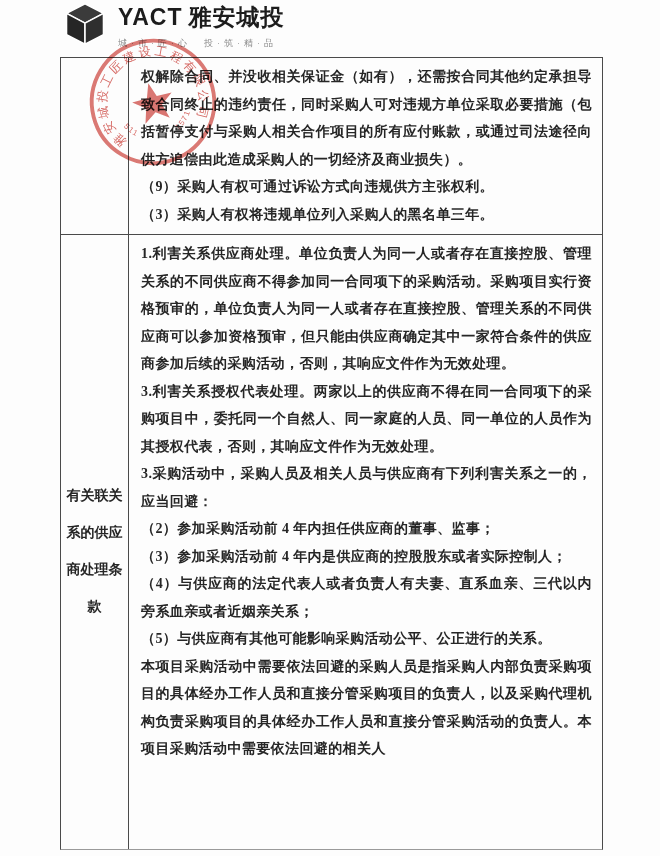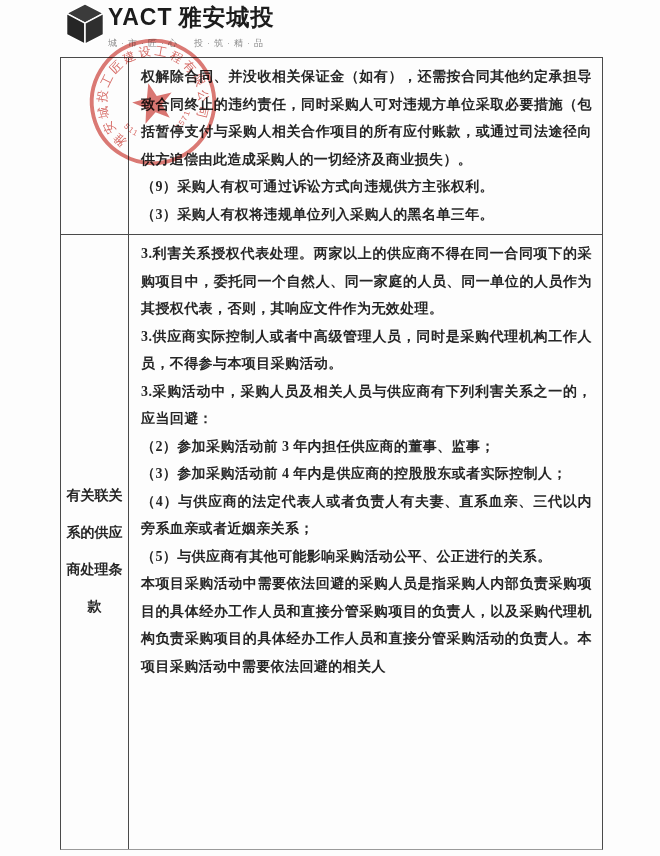--- a/index.html
+++ b/index.html
@@ -6,21 +6,21 @@
   body {
     width:660px; height:856px; overflow:hidden;
     background:#ffffff;
     font-family:"Liberation Serif", serif;
     color:#262626;
     position:relative;
   }
   .page { position:relative; width:660px; height:856px; background:#fdfdfd; }
 
   
-  .header { position:absolute; top:2px; left:62px; display:flex; align-items:flex-start; }
+  .header { position:absolute; top:2px; left:62px; display:flex; align-items:flex-start; gap:10px; }
   .cube-wrap { width:46px; height:44px; }
   .brand-block { padding-top:3px; }
   .brand-line { font-family:"Liberation Sans", sans-serif; font-weight:700; font-size:23px; letter-spacing:1px; color:#1c1c1c; line-height:24px; white-space:nowrap; }
   .brand-line .cn { margin-left:6px; }
   .slogan { margin-top:8px; font-family:Liberation Serif, serif; font-size:9px; letter-spacing:4px; color:#8a8a8a; white-space:nowrap; }
 
   
   .stamp { position:absolute; left:85px; top:34px; width:136px; height:136px; transform:rotate(-14deg); opacity:0.82; mix-blend-mode:multiply; z-index:5; pointer-events:none; }
 
   
@@ -94,24 +94,24 @@
         <p>（9）采购人有权可通过诉讼方式向违规供方主张权利。</p>
         <p>（3）采购人有权将违规单位列入采购人的黑名单三年。</p>
       </div>
     </div>
 
     <div class="t-row second">
       <div class="label-cell">
         <div class="vlabel">有关联关系的供应商处理条款</div>
       </div>
       <div class="content-cell">
+        <p>1.利害关系供应商处理。单位负责人为同一人或者存在直接控股、管理关系的不同供应商不得参加同一合同项下的采购活动。采购项目实行资格预审的，单位负责人为同一人或者存在直接控股、管理关系的不同供应商可以参加资格预审，但只能由供应商确定其中一家符合条件的供应商参加后续的采购活动，否则，其响应文件作为无效处理。</p>
         <p>3.利害关系授权代表处理。两家以上的供应商不得在同一合同项下的采购项目中，委托同一个自然人、同一家庭的人员、同一单位的人员作为其授权代表，否则，其响应文件作为无效处理。</p>
-        <p>3.供应商实际控制人或者中高级管理人员，同时是采购代理机构工作人员，不得参与本项目采购活动。</p>
         <p>3.采购活动中，采购人员及相关人员与供应商有下列利害关系之一的，应当回避：</p>
-        <p>（2）参加采购活动前 3 年内担任供应商的董事、监事；</p>
+        <p>（2）参加采购活动前 4 年内担任供应商的董事、监事；</p>
         <p>（3）参加采购活动前 4 年内是供应商的控股股东或者实际控制人；</p>
         <p>（4）与供应商的法定代表人或者负责人有夫妻、直系血亲、三代以内旁系血亲或者近姻亲关系；</p>
         <p>（5）与供应商有其他可能影响采购活动公平、公正进行的关系。</p>
         <p>本项目采购活动中需要依法回避的采购人员是指采购人内部负责采购项目的具体经办工作人员和直接分管采购项目的负责人，以及采购代理机构负责采购项目的具体经办工作人员和直接分管采购活动的负责人。本项目采购活动中需要依法回避的相关人</p>
       </div>
     </div>
 
   </div>
 </div>
 

